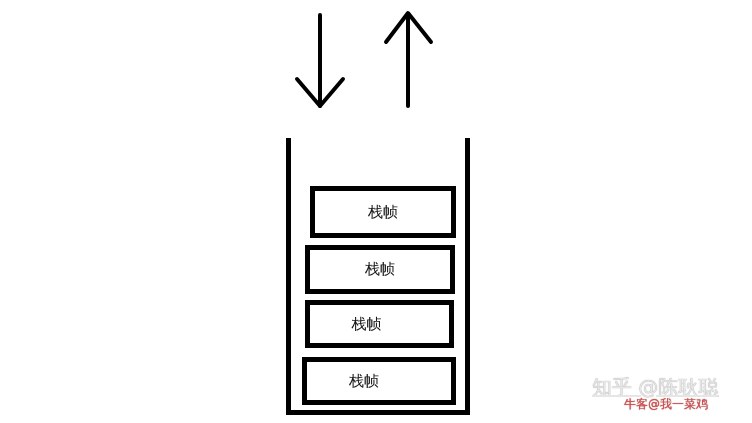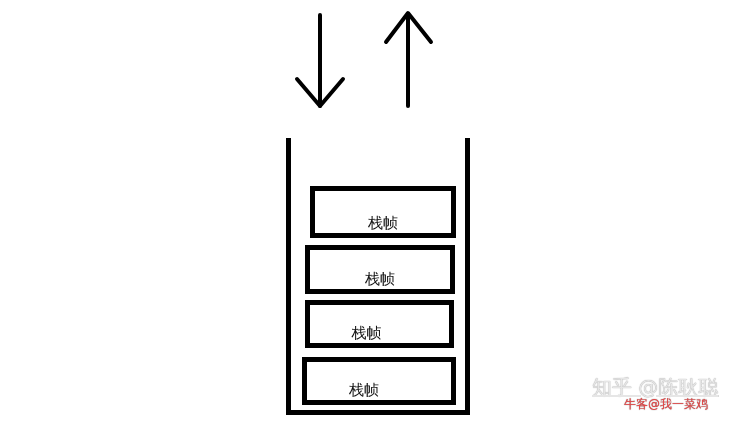--- a/index.html
+++ b/index.html
@@ -1,20 +1,20 @@
 <!DOCTYPE html>
 <html><head>
 <meta charset="utf-8">
 <style>
   html, body { margin:0; padding:0; background:#ffffff; }
   body { width:752px; height:423px; position:relative; overflow:hidden; font-family:"DejaVu Sans", sans-serif; }
   svg.arrows { position:absolute; left:0; top:0; }
   .wall { position:absolute; background:#000; }
   .frame { position:absolute; border:5px solid #000; box-sizing:border-box; background:#fff;
-           display:flex; align-items:flex-end; justify-content:center; }
+           display:flex; align-items:center; justify-content:center; }
   .frame span { font-family:"DejaVu Serif", serif; font-size:15px; color:#111; }
   .wm { position:absolute; font-family:"DejaVu Sans", sans-serif; color:#e6e6e6;
         text-shadow: 0 0 1px #888; white-space:nowrap; }
 </style>
 </head>
 <body>
 
 <svg class="arrows" width="752" height="140">
   <g stroke="#000" stroke-width="4" fill="none" stroke-linecap="round" stroke-linejoin="round">
     <line x1="320" y1="15" x2="320" y2="106"></line>

